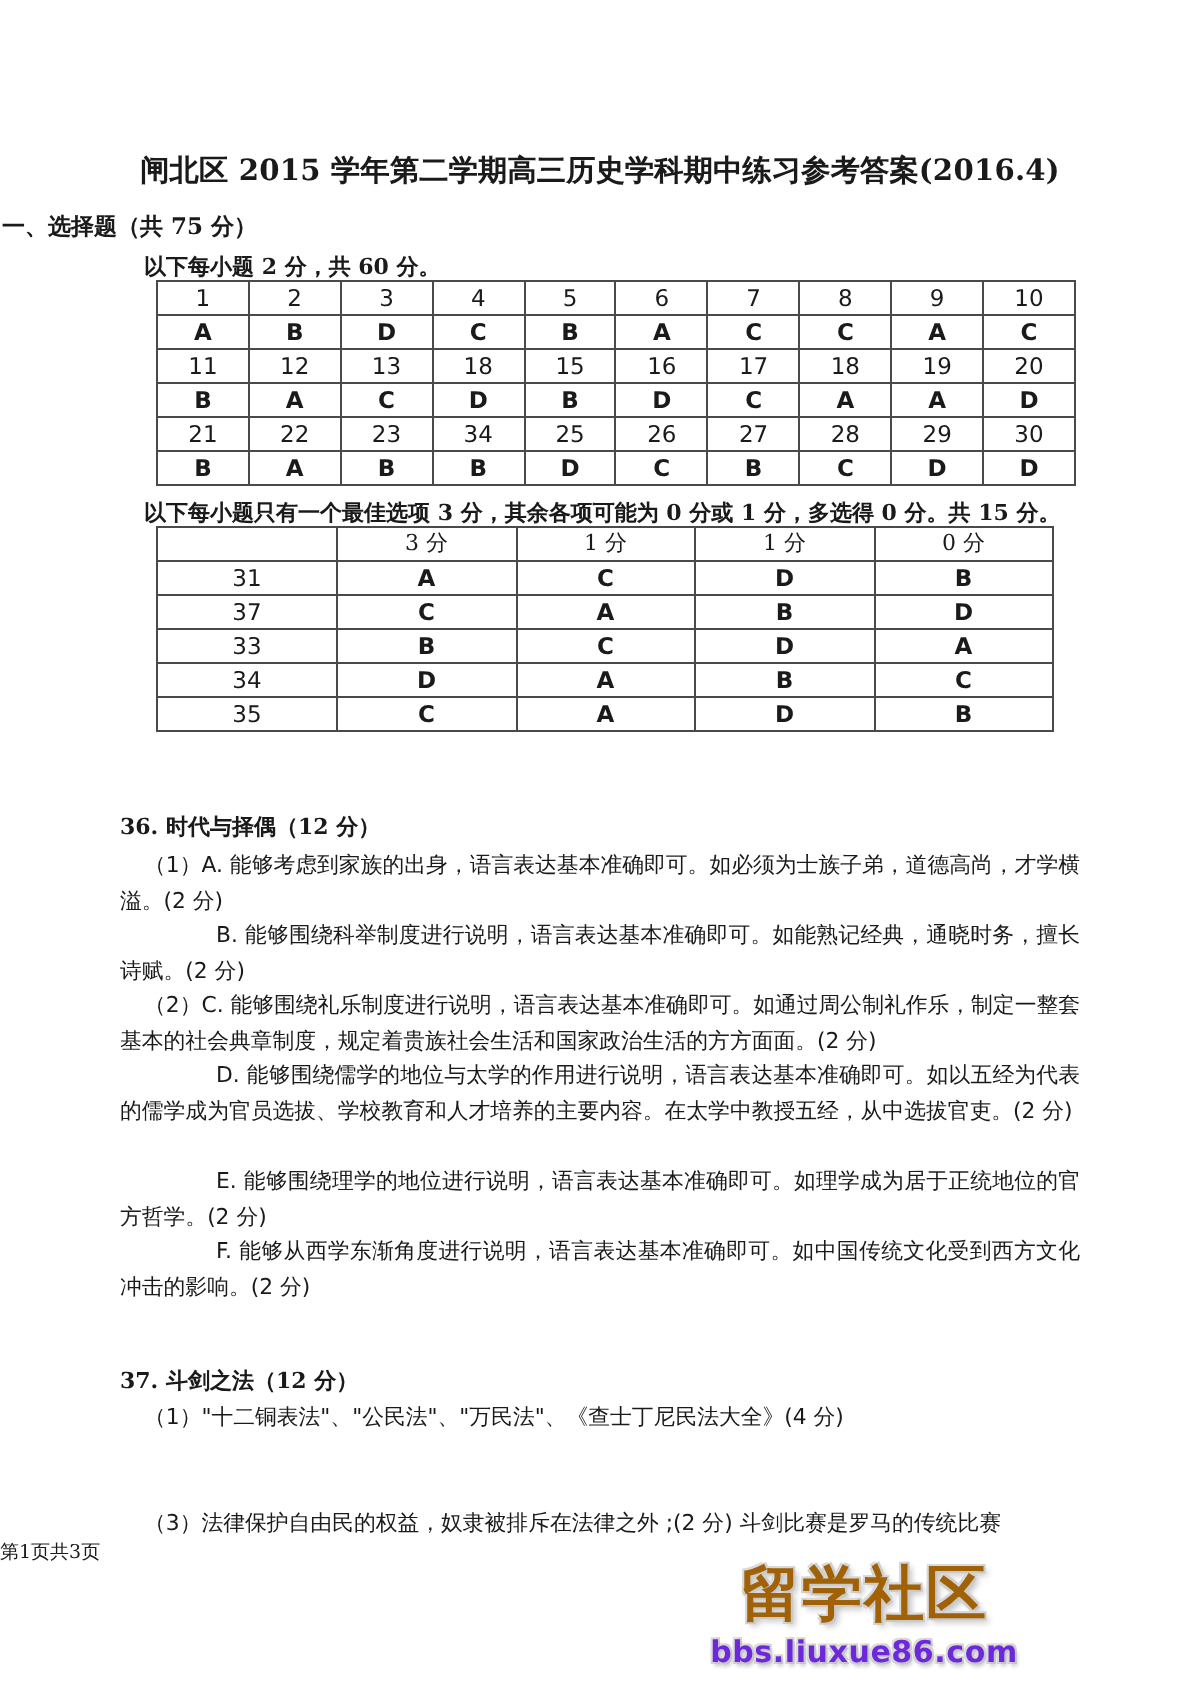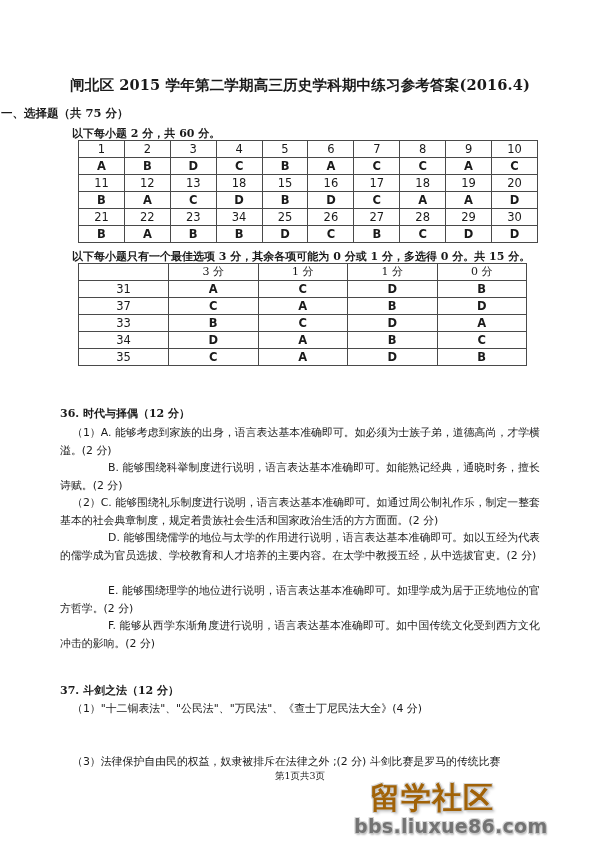--- a/index.html
+++ b/index.html
@@ -126,21 +126,21 @@
   #q37 { top: 682px; }
   #q37p1 { top: 700px; }
   #q37p2 { top: 718px; }
   #q37p3 { top: 753px; }
 
   .footer {
     position: absolute;
     left: 0;
     top: 770px;
     width: 600px;
-    text-align: center;
+    text-align: left;
     font-size: 9.5px;
     font-family: "DejaVu Serif", "Liberation Serif", serif;
   }
 
   .watermark {
     position: absolute;
     right: 6px;
     bottom: 4px;
     width: 156px;
     height: 64px;
@@ -153,24 +153,24 @@
     font-family: "DejaVu Serif", "Liberation Serif", serif;
     letter-spacing: 1px;
     color: #a16207;
     text-shadow:
       1px 1px 0 #c9c9c9, -1px -1px 0 #d9d9d9,
       1px -1px 0 #d0d0d0, -1px 1px 0 #d0d0d0,
       2px 2px 3px #bcbcbc;
     line-height: 36px;
   }
   .watermark .wm-url {
-    font-size: 19px;
+    font-size: 15px;
     font-weight: bold;
     font-family: "DejaVu Sans", "Liberation Sans", sans-serif;
-    color: #737373;
+    color: #6d28d9;
     text-shadow:
       1px 1px 0 #c4c4c4, -1px -1px 0 #dcdcdc,
       1px -1px 0 #d2d2d2, -1px 1px 0 #d2d2d2,
       1px 2px 2px #c0c0c0;
     line-height: 20px;
     letter-spacing: 0.3px;
   }
 </style>
 </head>
 <body>

